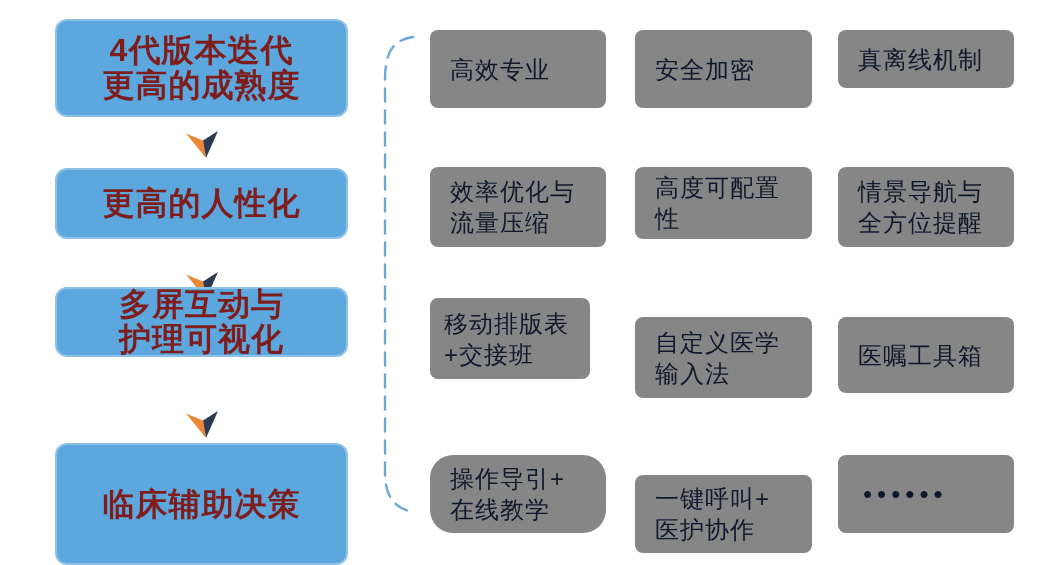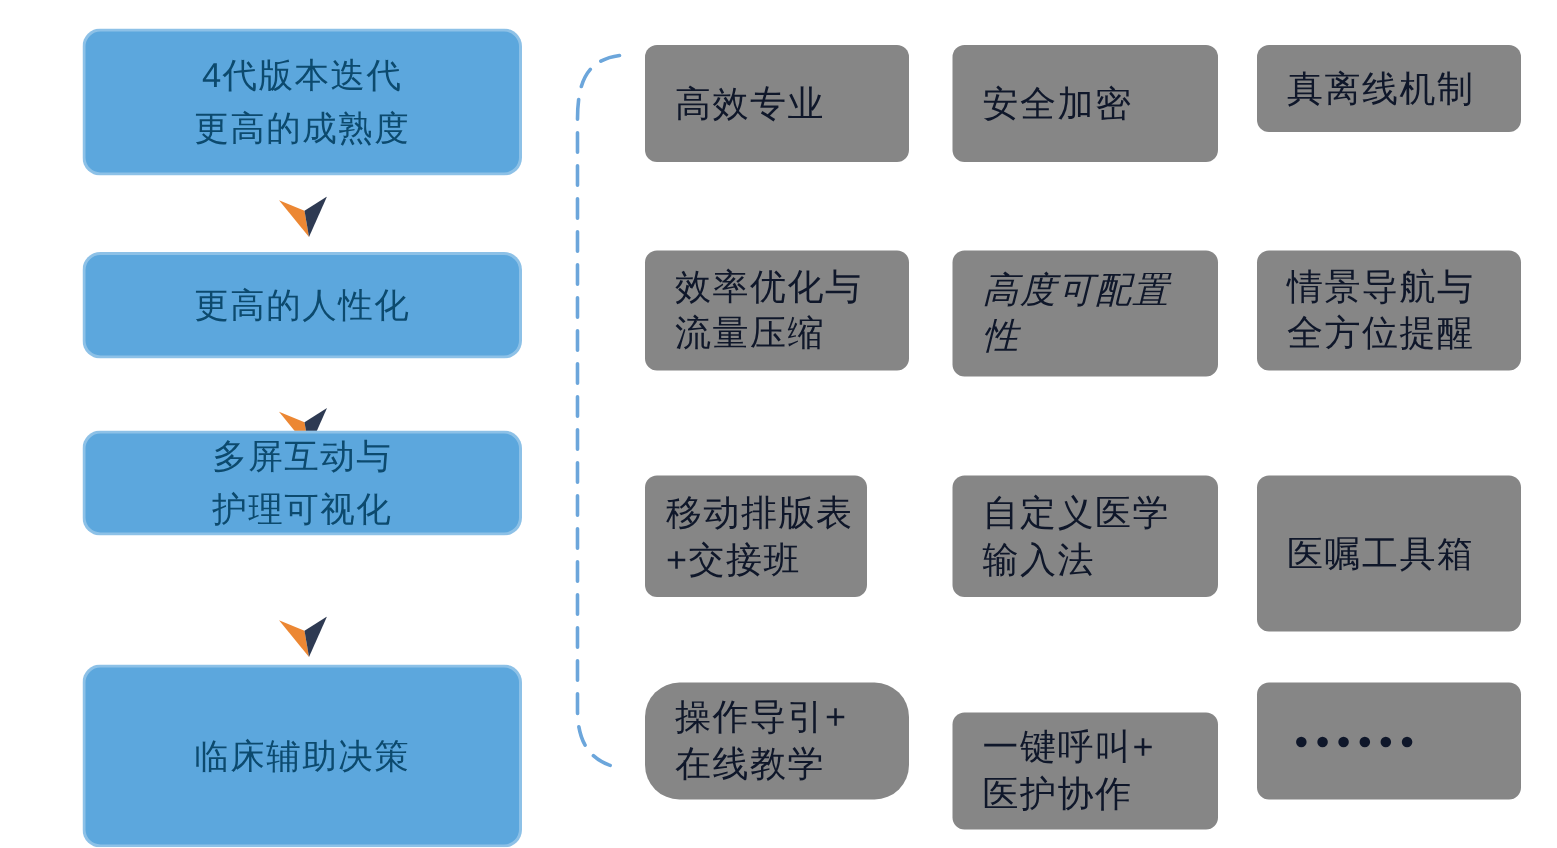--- a/index.html
+++ b/index.html
@@ -4,23 +4,23 @@
 <style>
   html,body { margin:0; padding:0; background:#fff; }
   .canvas {
     position:relative; width:1038px; height:565px; background:#fff;
     font-family:"Liberation Sans","DejaVu Sans",sans-serif; overflow:hidden;
   }
   
   .fbox {
     position:absolute; left:55px; width:293px; box-sizing:border-box;
     background:#5CA7DD; border:2px solid rgba(255,255,255,0.30); border-radius:12px;
-    color:#0c4a6e; display:flex; align-items:center; justify-content:center;
-    text-align:center; font-size:23px; line-height:35px; letter-spacing:1px;
-    white-space:pre-line; font-weight:400;
+    color:#7f1d1d; display:flex; align-items:center; justify-content:center;
+    text-align:center; font-size:32px; line-height:35px; letter-spacing:1px;
+    white-space:pre-line; font-weight:700;
   }
   .arrow { position:absolute; left:186px; }
   
   .cell {
     position:absolute; box-sizing:border-box;
     background:#868686; border-radius:8px; color:#0f172a;
     display:flex; align-items:center; justify-content:center;
     text-align:center; font-size:24px; line-height:31px; letter-spacing:1px;
     white-space:pre-line; font-weight:500;
   }
@@ -77,38 +77,38 @@
     <span>安全加密</span>
   </div>
   <div class="cell left" style="left:838px; top:30px; width:176px; height:58px;">
     <span>真离线机制</span>
   </div>
 
   <div class="cell left" style="left:430px; top:167px; width:176px; height:80px;">
     <span>效率优化与
 流量压缩</span>
   </div>
-  <div class="cell left" style="left:635px; top:167px; width:177px; height:84px;font-style:italic;">
+  <div class="cell left" style="left:635px; top:167px; width:177px; height:72px;">
     <span>高度可配置
 性</span>
   </div>
   <div class="cell left" style="left:838px; top:167px; width:176px; height:80px;">
     <span>情景导航与
 全方位提醒</span>
   </div>
 
-  <div class="cell left" style="left:430px; top:317px; width:148px; height:81px;padding-left:14px;">
+  <div class="cell left" style="left:430px; top:298px; width:160px; height:81px;padding-left:14px;">
     <span>移动排版表
 +交接班</span>
   </div>
   <div class="cell left" style="left:635px; top:317px; width:177px; height:81px;">
     <span>自定义医学
 输入法</span>
   </div>
-  <div class="cell left" style="left:838px; top:317px; width:176px; height:104px;">
+  <div class="cell left" style="left:838px; top:317px; width:176px; height:76px;">
     <span>医嘱工具箱</span>
   </div>
 
   <div class="cell left" style="left:430px; top:455px; width:176px; height:78px;border-radius:23px;">
     <span>操作导引+
 在线教学</span>
   </div>
   <div class="cell left" style="left:635px; top:455px; width:177px; height:78px;margin-top:20px;">
     <span>一键呼叫+
 医护协作</span>

